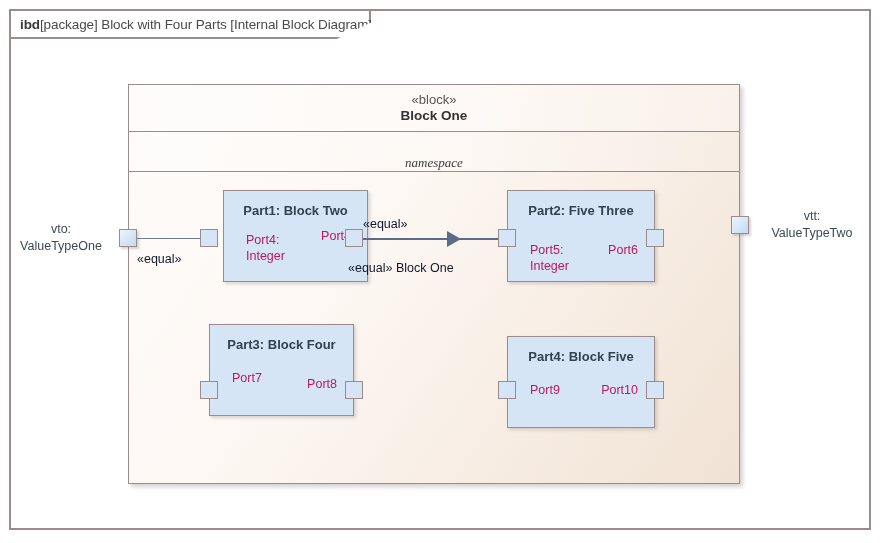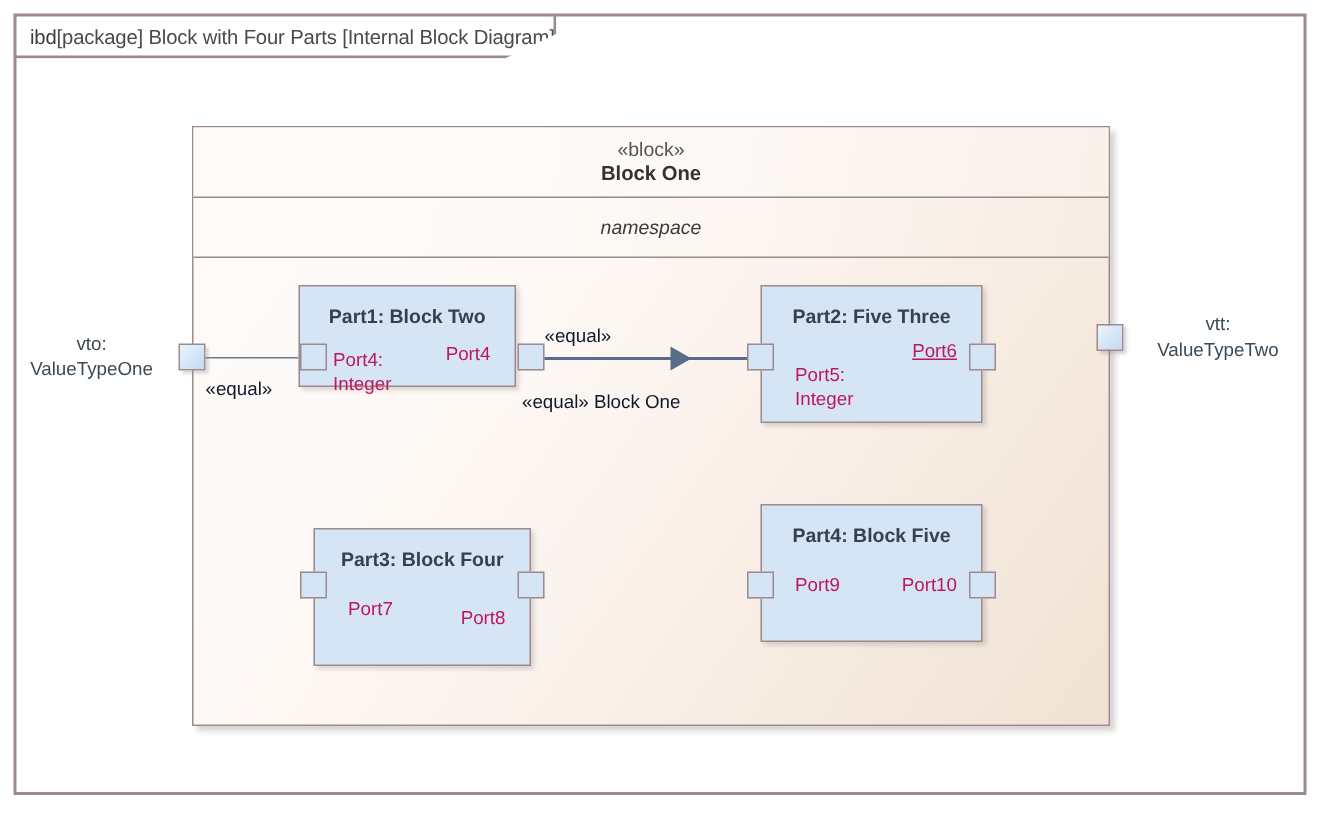--- a/index.html
+++ b/index.html
@@ -49,21 +49,21 @@
     align-items: center;
     padding-left: 9px;
     white-space: nowrap;
   }
   #frame-tab .tab-text {
     font-size: 13.5px;
     color: #4a4a4a;
     letter-spacing: -0.1px;
   }
   #frame-tab .tab-kind {
-    font-weight: normal;
+    font-weight: bold;
     color: #3a3a3a;
   }
 
   
   #block-one {
     position: absolute;
     left: 128px;
     top: 84px;
     width: 612px;
     height: 400px;
@@ -91,22 +91,23 @@
     font-size: 13.5px;
     font-weight: bold;
     color: #333333;
   }
   #block-one-namespace {
     height: 40px;
     box-sizing: border-box;
     border-bottom: 1px solid #9c8a8d;
     background: linear-gradient(100deg, #fefcfb 0%, #fcf7f2 60%, #f6ece3 100%);
     display: flex;
-    align-items: center;
+    align-items: flex-end;
     justify-content: center;
+    font-family: Liberation Serif, serif;
   }
   #block-one-namespace .nstext {
     font-size: 13px;
     font-style: italic;
     color: #3b3b3b;
   }
 
   
   .part {
     position: absolute;
@@ -211,21 +212,21 @@
     <div>ValueTypeOne</div>
   </div>
   <div class="vt-label" style="left:757px; top:208px; width:110px;">
     <div>vtt:</div>
     <div>ValueTypeTwo</div>
   </div>
 
   <div class="conn-line thin" style="left:137px; top:238px; width:68px;"></div>
   <div class="conn-label" style="left:137px; top:252px; width:68px;">«equal»</div>
 
-  <div class="part" style="left:199px; top:190px; width:145px; height:68px;">
+  <div class="part" style="left:223px; top:190px; width:145px; height:92px;">
     <div class="part-title">Part1: Block Two</div>
     <div class="port-label left" style="top:42px;">
       <div>Port4:</div>
       <div>Integer</div>
     </div>
     <div class="port-label right" style="top:38px;">Port4</div>
   </div>
   <div class="port" style="left:200px; top:229px;"></div>
   <div class="port" style="left:345px; top:229px;"></div>
 
@@ -233,26 +234,26 @@
   <div class="arrow-head" style="left:447px; top:231px;"></div>
   <div class="conn-label" style="left:363px; top:217px; width:135px;">«equal»</div>
   <div class="conn-label" style="left:348px; top:261px; width:165px;">«equal» Block One</div>
 
   <div class="part" style="left:507px; top:190px; width:148px; height:92px;">
     <div class="part-title">Part2: Five Three</div>
     <div class="port-label left" style="top:52px;">
       <div>Port5:</div>
       <div>Integer</div>
     </div>
-    <div class="port-label right" style="top:36px;text-decoration:underline;">Port6</div>
+    <div class="port-label right" style="top:52px;">Port6</div>
   </div>
   <div class="port" style="left:498px; top:229px;"></div>
   <div class="port" style="left:646px; top:229px;"></div>
 
-  <div class="part" style="left:209px; top:352px; width:145px; height:92px;">
+  <div class="part" style="left:209px; top:324px; width:145px; height:92px;">
     <div class="part-title">Part3: Block Four</div>
     <div class="port-label left" style="top:46px;">
       <div>Port7</div>
     </div>
     <div class="port-label right" style="top:52px;">Port8</div>
   </div>
   <div class="port" style="left:200px; top:381px;"></div>
   <div class="port" style="left:345px; top:381px;"></div>
 
   <div class="part" style="left:507px; top:336px; width:148px; height:92px;">

